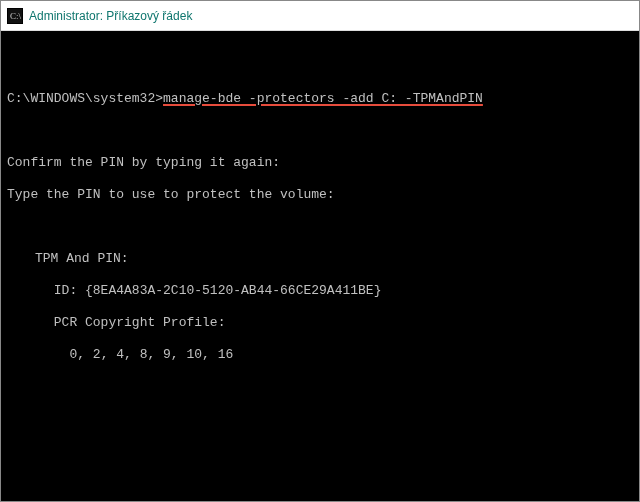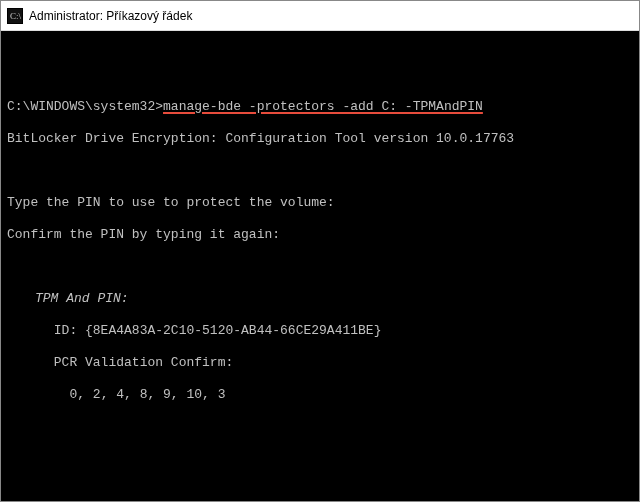--- a/index.html
+++ b/index.html
@@ -1,54 +1,53 @@
 <!DOCTYPE html>
 <html><head>
   <meta charset="utf-8">
   <style>
     * { margin:0; padding:0; box-sizing:border-box; }
     body { font-family:"Segoe UI",Tahoma,sans-serif; background:#222; }
     .window { width:640px; height:502px; background:#fff; border:1px solid #888; display:flex; flex-direction:column; }
     .titlebar { height:30px; background:#fff; display:flex; align-items:center; padding:0 6px; border-bottom:1px solid #ddd; }
     .titlebar .icon { width:16px; height:16px; margin-right:6px; display:flex; align-items:center; justify-content:center; }
     .titlebar .icon svg { width:16px; height:16px; }
-    .titlebar .title { font-size:12px; color:#000000; }
-    .terminal { flex:1; background:#000; color:#c0c0c0; font-family:Consolas,"Courier New",monospace; font-size:13px; line-height:16px; padding:20px 6px; overflow:hidden; white-space:pre; }
+    .titlebar .title { font-size:12px; color:#0f766e; }
+    .terminal { flex:1; background:#000; color:#c0c0c0; font-family:Consolas,"Courier New",monospace; font-size:13px; line-height:16px; padding:12px 6px; overflow:hidden; white-space:pre; }
     .underline-red { text-decoration:underline; text-decoration-color:#e74c3c; text-decoration-thickness:2px; text-underline-offset:2px; }
     .prompt { color:#c0c0c0; }
     .line { white-space:pre; }
-    .indent1 { padding-left:28px;font-style:italic; }
+    .indent1 { padding-left:28px; }
   </style>
 </head>
 <body>
 
 <div class="window">
   <div class="titlebar">
     <span class="icon">
       <svg viewBox="0 0 16 16">
           <rect x="0" y="0" width="16" height="16" fill="#000"></rect>
           <rect x="1" y="1" width="14" height="14" fill="#111"></rect>
           <text x="3" y="11" font-size="9" font-family="Consolas" fill="#ccc">C:\</text>
         </svg>
     </span>
     <span class="title">Administrator: Příkazový řádek</span>
   </div>
 
   <div class="terminal">
 <div class="line"> </div>
 <div class="line"><span class="prompt">C:\WINDOWS\system32&gt;</span><span class="underline-red">manage-bde -protectors -add C: -TPMAndPIN</span></div>
-<div class="line">BitLocker Drive Encryption: Configuration Tool version 10.0.17763</div>
 <div class="line"> </div>
+<div class="line">Confirm the PIN by typing it again:</div>
 <div class="line">Type the PIN to use to protect the volume:</div>
-<div class="line">Confirm the PIN by typing it again:</div>
 <div class="line"> </div>
 <div class="line indent1">TPM And PIN:</div>
 <div class="line">      <span>ID: {8EA4A83A-2C10-5120-AB44-66CE29A411BE}</span></div>
-<div class="line">      <span>PCR Validation Confirm:</span></div>
-<div class="line">        <span>0, 2, 4, 8, 9, 10, 3</span></div>
+<div class="line">      <span>PCR Copyright Profile:</span></div>
+<div class="line">        <span>0, 2, 4, 8, 9, 10, 16</span></div>
 <div class="line"> </div>
 <div class="line"> </div>
 
 
 
 
 
 
 
 

